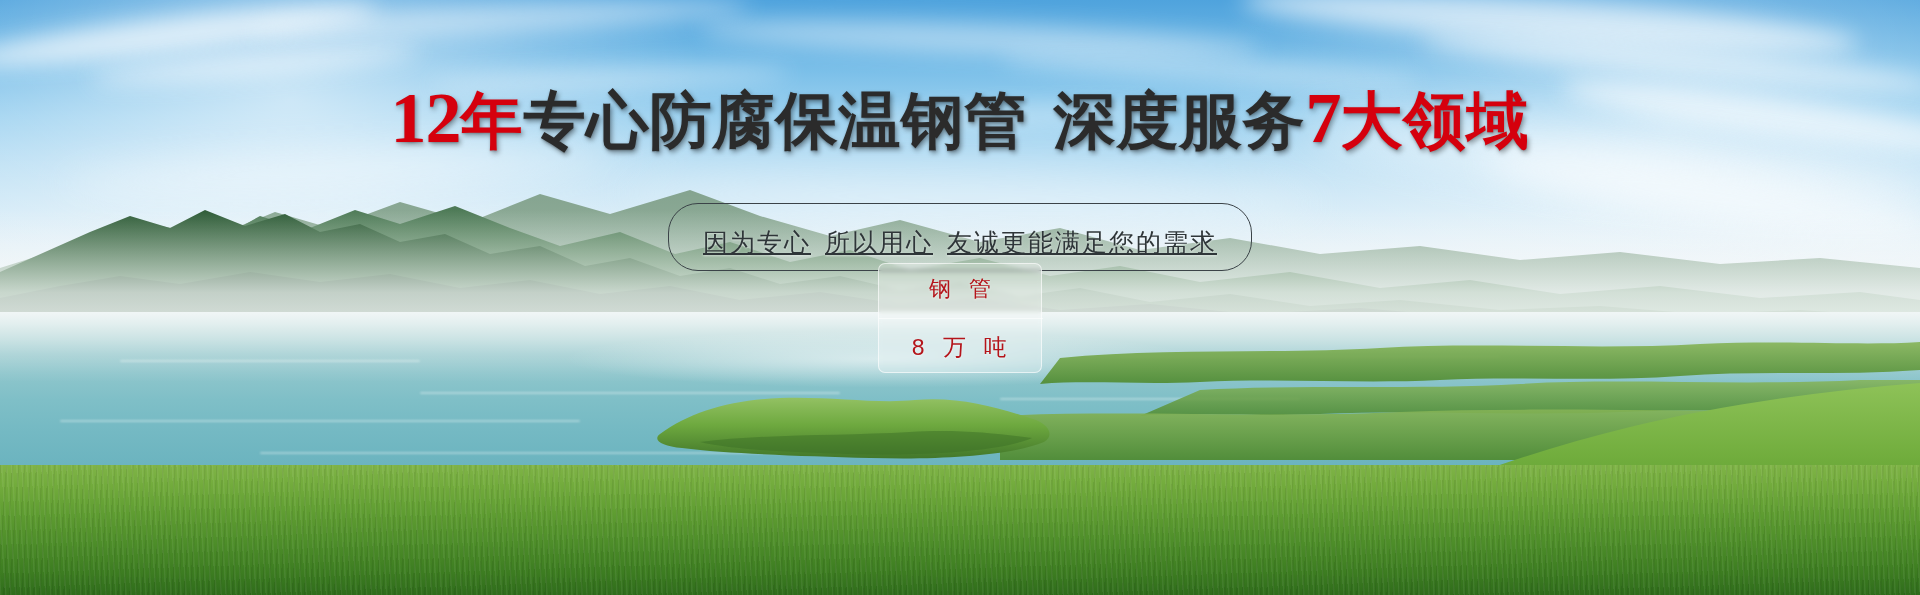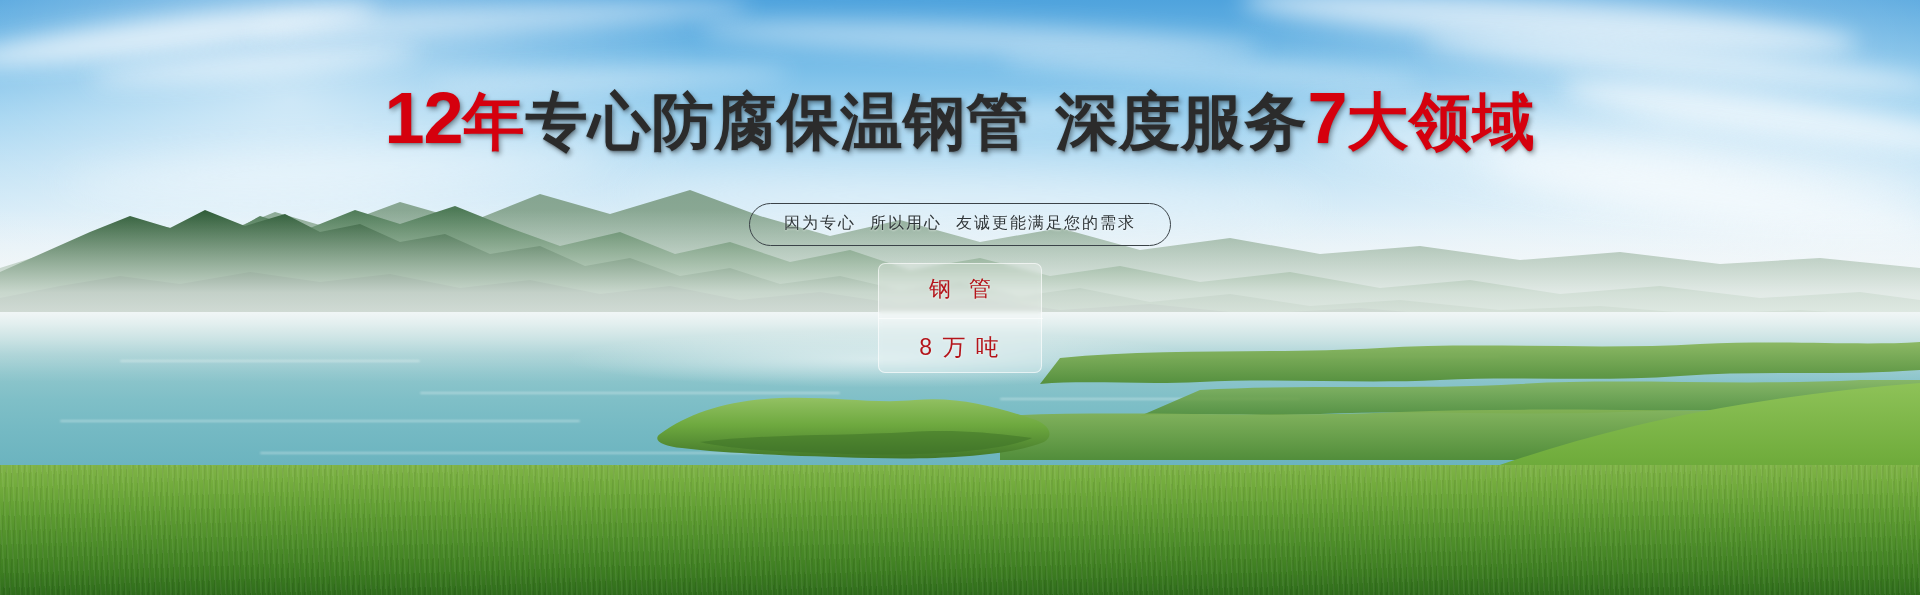--- a/index.html
+++ b/index.html
@@ -136,44 +136,46 @@
     text-align:center;
     font-size:62px;
     font-weight:bold;
     letter-spacing:1px;
     line-height:1;
     white-space:nowrap;
     color:#2b2b2b;
     text-shadow:
       2px 3px 5px rgba(0,0,0,0.38),
       0 1px 2px rgba(0,0,0,0.25);
+    font-family: Liberation Serif, serif;
   }
   .headline .red {
     color:#d5000d;
     text-shadow:
       2px 3px 5px rgba(0,0,0,0.34),
       0 1px 2px rgba(0,0,0,0.2);
   }
   .headline .num {
     font-size:72px;
     letter-spacing:-1px;
   }
   .headline .gap { display:inline-block; width:26px; }
 
   .subtitle-pill {
     position:absolute; left:50%; top:203px;
     transform:translateX(-50%);
-    padding:9px 34px 11px 34px;
+    padding:22px 34px 11px 34px;
     border:1.6px solid #3b4348;
     border-radius:30px;
-    font-size:16px;
+    font-size:25px;
     letter-spacing:2px;
     color:#2f3639;
     white-space:nowrap;
     text-shadow:0 1px 2px rgba(255,255,255,0.55);
+    text-decoration:underline;
   }
   .subtitle-pill .sp { display:inline-block; width:14px; }
 
   
   .cards {
     position:absolute; left:50%; top:263px;
     transform:translateX(-50%);
     display:flex;
     gap:6px;
   }
@@ -199,20 +201,21 @@
   .card-sep {
     width:164px; height:1px;
     background:rgba(255,255,255,0.55);
     position:absolute;
   }
   .card-value {
     font-size:23px;
     color:#b4151b;
     letter-spacing:2px;
     text-shadow:0 1px 2px rgba(255,255,255,0.5);
+    font-family:Liberation Mono, monospace;
   }
   .card-value sup { font-size:13px; vertical-align:super; letter-spacing:0; }
   .card-inner { position:relative; display:flex; flex-direction:column; align-items:center; justify-content:center; width:100%; height:100%; }
   .card-inner .card-sep { top:50%; left:0; }
 </style>
 </head>
 <body>
 
 <div id="banner">
 

